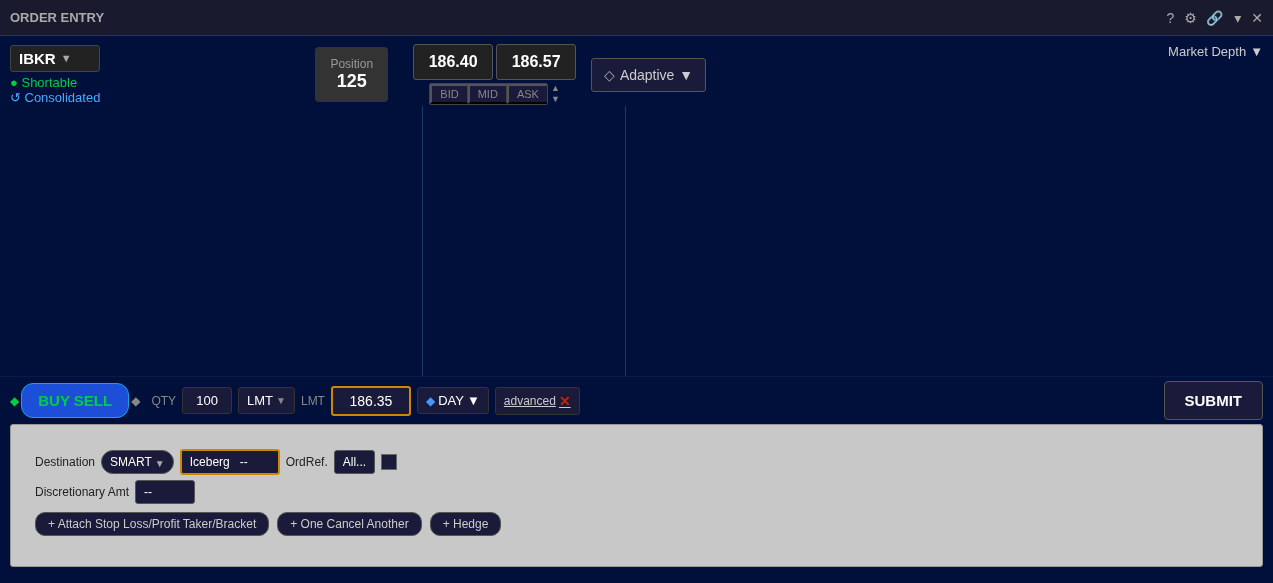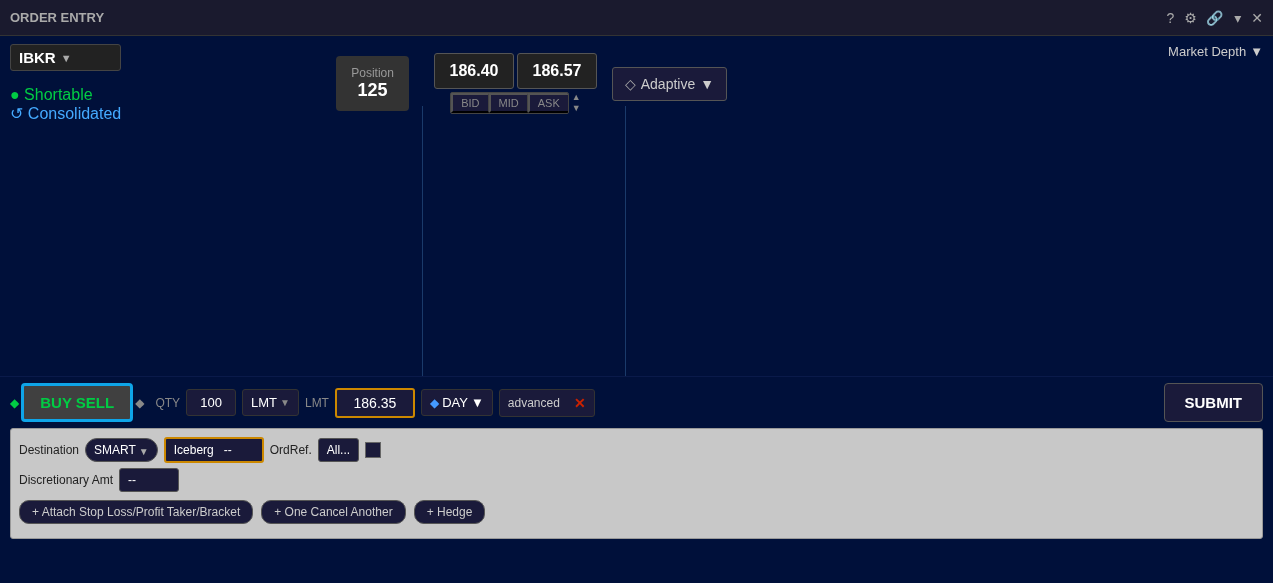--- a/index.html
+++ b/index.html
@@ -67,21 +67,21 @@
       padding: 4px 8px;
       color: white;
       font-size: 15px;
       font-weight: bold;
       display: flex;
       align-items: center;
       gap: 5px;
       cursor: pointer;
     }
     #ticker-selector .arrow { color: #aaa; font-size: 11px; }
-    #ticker-info { margin-top: 15px; font-size: 16px; }
+    #ticker-info { margin-top: 3px; font-size: 13px; }
     .shortable { color: #00cc44; }
     .consolidated { color: #44aaff; }
 
     #position-box {
       background: #333;
       border-radius: 4px;
       padding: 10px 15px;
       text-align: center;
       color: #ccc;
       font-size: 13px;
@@ -176,23 +176,23 @@
 
     .buy-sell-container {
       display: flex;
       align-items: center;
       gap: 2px;
       margin-right: 5px;
     }
     .dot-green { color: #00cc44; font-size: 12px; }
     .dot-grey { color: #888; font-size: 12px; }
     #buy-sell-btn {
-      background: #404040;
-      border: 3px solid #0ea5e9;
-      border-radius: 4px;
+      background: #1d4ed8;
+      border: 1px solid #0ea5e9;
+      border-radius: 12px;
       padding: 8px 16px;
       color: #00cc44;
       font-size: 15px;
       font-weight: bold;
       cursor: pointer;
     }
 
     .order-label {
       color: #888;
       font-size: 12px;
@@ -248,21 +248,22 @@
     #advanced-btn {
       background: #1a1a3a;
       border: 1px solid #333;
       border-radius: 3px;
       padding: 5px 8px;
       color: #ccc;
       font-size: 12px;
       cursor: pointer;
       display: flex;
       align-items: center;
-      gap: 14px;
+      gap: 3px;
+      text-decoration: underline;
     }
     .close-x { color: #cc2200; font-size: 14px; font-weight: bold; }
 
     #submit-btn {
       position: absolute;
       right: 10px;
       background: #1a1a3a;
       border: 1px solid #555;
       border-radius: 4px;
       padding: 10px 20px;
@@ -271,21 +272,21 @@
       font-weight: bold;
       cursor: pointer;
     }
 
     
     #advanced-panel {
       background: #c8c8c8;
       border: 1px solid #999;
       border-radius: 3px;
       margin: 0 10px;
-      padding: 8px;
+      padding: 24px;
       position: relative;
     }
 
     #advanced-row1 {
       display: flex;
       align-items: center;
       gap: 6px;
       margin-bottom: 5px;
     }
     .adv-label {

